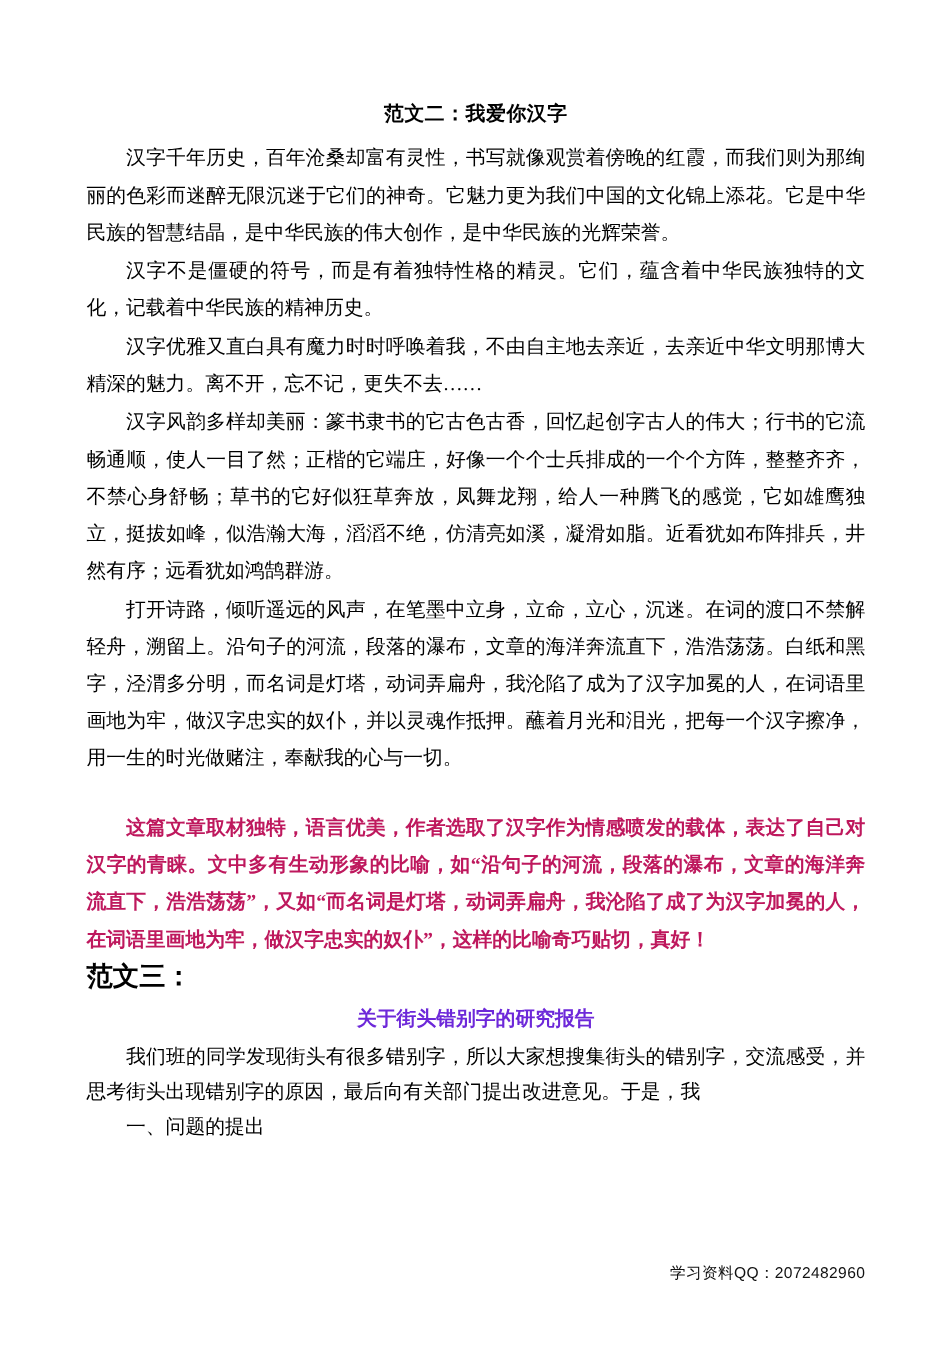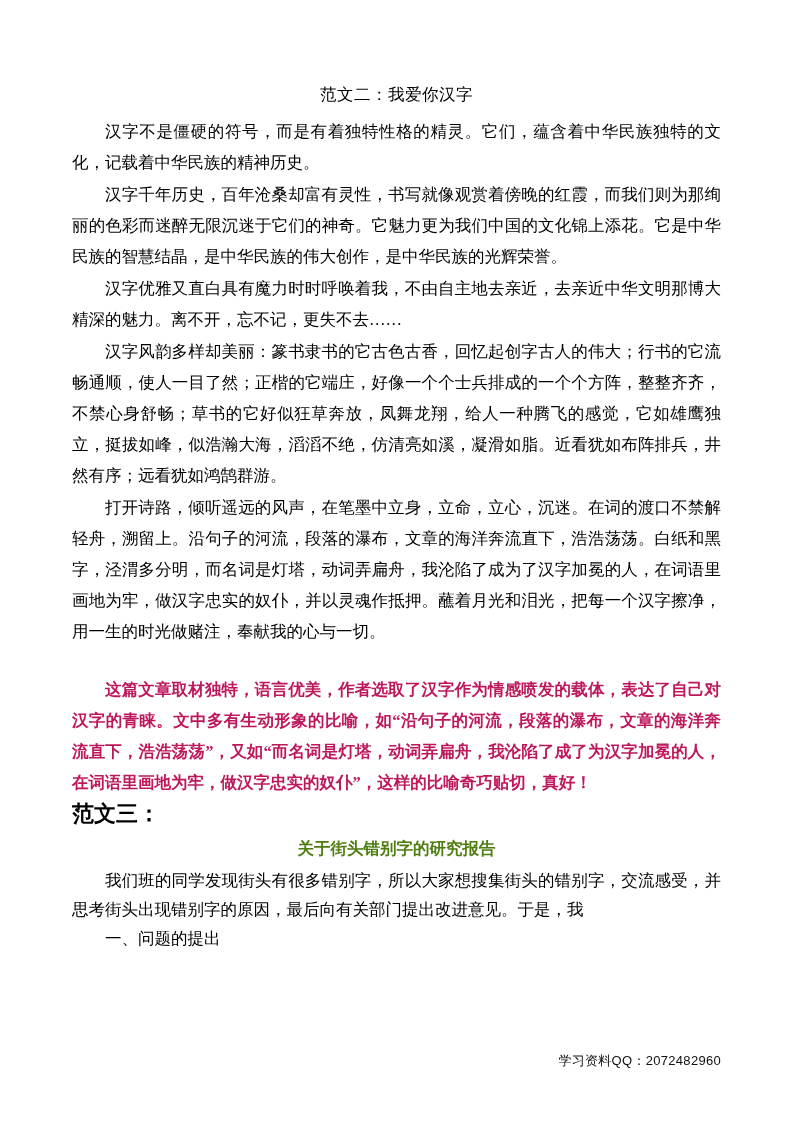--- a/index.html
+++ b/index.html
@@ -17,21 +17,21 @@
   }
   .page {
     box-sizing: border-box;
     width: 793px;
     height: 1122px;
     padding: 78px 72px 60px 72px;
     position: relative;
   }
   .doc-title {
     text-align: center;
-    font-weight: normal;
+    font-weight: bold;
     font-size: 16.5px;
     letter-spacing: 0.5px;
     margin: 6px 0 10px 0;
   }
   p.para {
     font-size: 16.5px;
     line-height: 31px;
     text-align: justify;
     text-justify: inter-ideograph;
     margin: 0 0 1px 0;
@@ -51,21 +51,21 @@
   .section-label {
     font-size: 22px;
     font-weight: bold;
     line-height: 31px;
     margin: 0;
   }
   .sub-title {
     text-align: center;
     font-weight: bold;
     font-size: 16.5px;
-    color: #4d7c0f;
+    color: #6d28d9;
     line-height: 31px;
     margin: 4px 0 2px 0;
   }
   p.plain {
     font-size: 16.5px;
     line-height: 29px;
     text-align: justify;
     text-justify: inter-ideograph;
     margin: 0;
   }
@@ -82,22 +82,22 @@
     letter-spacing: 0.3px;
   }
 </style>
 </head>
 <body>
 
 <div class="page">
 
   <div class="doc-title">范文二：我爱你汉字</div>
 
+  <p class="para">汉字千年历史，百年沧桑却富有灵性，书写就像观赏着傍晚的红霞，而我们则为那绚丽的色彩而迷醉无限沉迷于它们的神奇。它魅力更为我们中国的文化锦上添花。它是中华民族的智慧结晶，是中华民族的伟大创作，是中华民族的光辉荣誉。</p>
   <p class="para">汉字不是僵硬的符号，而是有着独特性格的精灵。它们，蕴含着中华民族独特的文化，记载着中华民族的精神历史。</p>
-  <p class="para">汉字千年历史，百年沧桑却富有灵性，书写就像观赏着傍晚的红霞，而我们则为那绚丽的色彩而迷醉无限沉迷于它们的神奇。它魅力更为我们中国的文化锦上添花。它是中华民族的智慧结晶，是中华民族的伟大创作，是中华民族的光辉荣誉。</p>
   <p class="para">汉字优雅又直白具有魔力时时呼唤着我，不由自主地去亲近，去亲近中华文明那博大精深的魅力。离不开，忘不记，更失不去……</p>
   <p class="para">汉字风韵多样却美丽：篆书隶书的它古色古香，回忆起创字古人的伟大；行书的它流畅通顺，使人一目了然；正楷的它端庄，好像一个个士兵排成的一个个方阵，整整齐齐，不禁心身舒畅；草书的它好似狂草奔放，凤舞龙翔，给人一种腾飞的感觉，它如雄鹰独立，挺拔如峰，似浩瀚大海，滔滔不绝，仿清亮如溪，凝滑如脂。近看犹如布阵排兵，井然有序；远看犹如鸿鹄群游。</p>
   <p class="para">打开诗路，倾听遥远的风声，在笔墨中立身，立命，立心，沉迷。在词的渡口不禁解轻舟，溯留上。沿句子的河流，段落的瀑布，文章的海洋奔流直下，浩浩荡荡。白纸和黑字，泾渭多分明，而名词是灯塔，动词弄扁舟，我沦陷了成为了汉字加冕的人，在词语里画地为牢，做汉字忠实的奴仆，并以灵魂作抵押。蘸着月光和泪光，把每一个汉字擦净，用一生的时光做赌注，奉献我的心与一切。</p>
 
   <div class="spacer-lg"></div>
 
   <p class="comment">这篇文章取材独特，语言优美，作者选取了汉字作为情感喷发的载体，表达了自己对汉字的青睐。文中多有生动形象的比喻，如“沿句子的河流，段落的瀑布，文章的海洋奔流直下，浩浩荡荡”，又如“而名词是灯塔，动词弄扁舟，我沦陷了成了为汉字加冕的人，在词语里画地为牢，做汉字忠实的奴仆”，这样的比喻奇巧贴切，真好！</p>
 
   <p class="section-label">范文三：</p>
 

